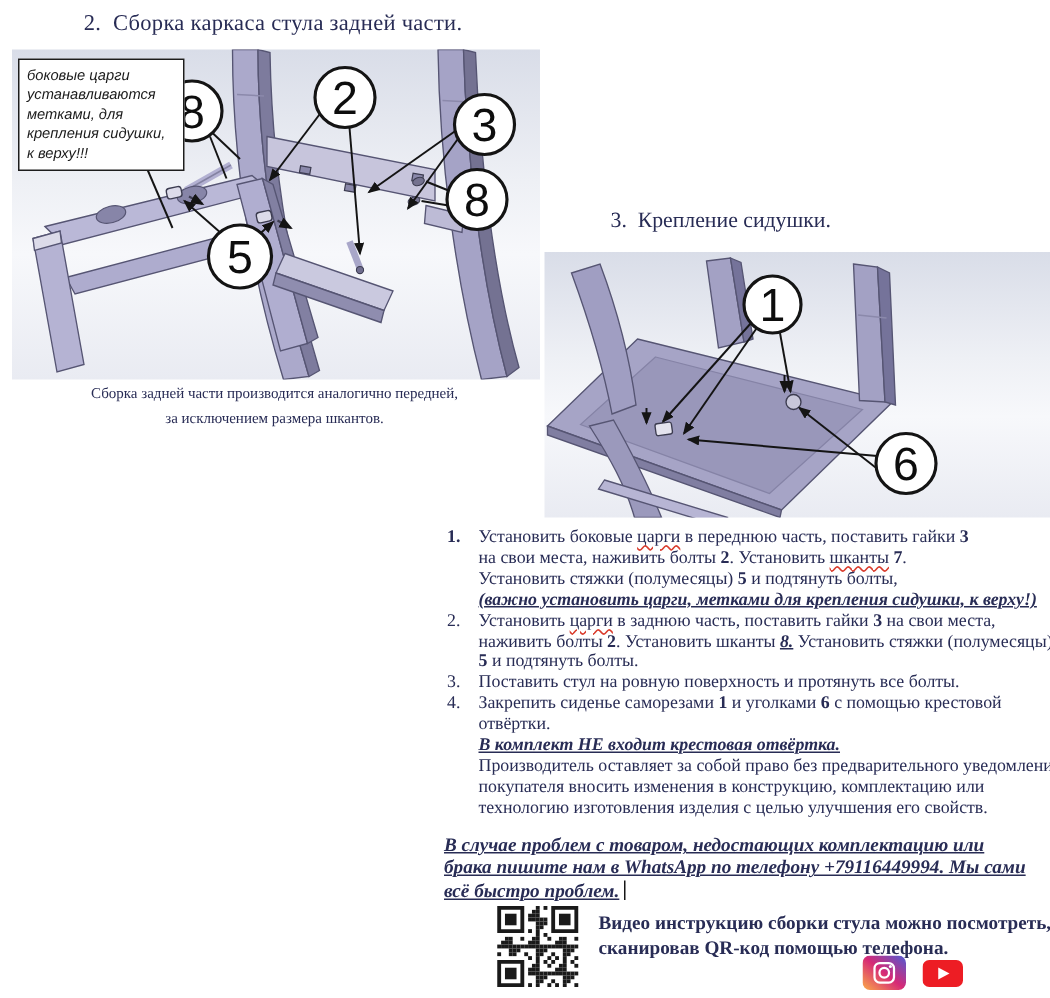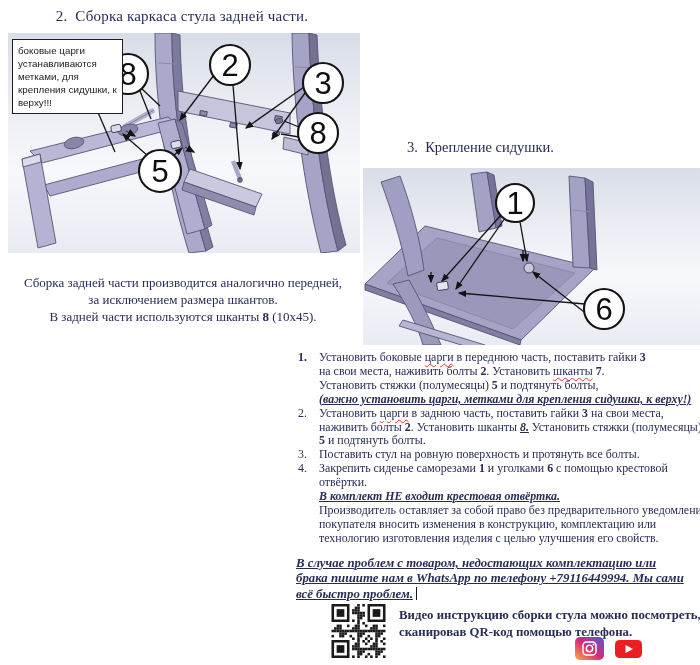--- a/index.html
+++ b/index.html
@@ -9,22 +9,22 @@
   .u{text-decoration:underline;text-decoration-thickness:1.2px;font-style:italic;}
   .w{text-decoration:underline;text-decoration-style:wavy;text-decoration-color:#d93a2b;
      text-decoration-thickness:1px;text-underline-offset:2px;}
   .h2{position:absolute;top:8px;left:0;width:364px;text-align:center;font-size:15px;letter-spacing:.2px;}
   .h3{position:absolute;top:139px;left:407px;font-size:14.5px;}
   .fig{position:absolute;background:linear-gradient(180deg,#d9dde8 0%,#eef0f5 40%,#f7f8fb 62%,#e9ebf2 100%);}
   .fig2{left:8px;top:33px;width:352px;height:220px;}
   .fig3{left:363px;top:168px;width:337px;height:177px;}
   .fig svg{position:absolute;left:0;top:0;}
   .notebox{position:absolute;left:4px;top:6px;width:99px;background:#ffffff;border:1.4px solid #1d1d1d;
-           padding:4px 5px;font-family:"Liberation Sans",sans-serif;font-size:9.8px;line-height:1.33;color:#1a1a1a;}
-  .caption{position:absolute;left:0;top:254px;width:366px;text-align:center;font-size:13px;line-height:17px;white-space:nowrap;margin-top:20px;}
+           padding:4px 5px;font-family:"Liberation Sans",sans-serif;font-size:9.8px;line-height:1.33;color:#1a1a1a;font-style:italic;}
+  .caption{position:absolute;left:0;top:254px;width:366px;text-align:center;font-size:10px;line-height:17px;white-space:nowrap;}
   .steps{position:absolute;left:296px;top:351px;width:404px;font-size:11.9px;line-height:13.9px;white-space:nowrap;}
   .step{position:relative;padding-left:23px;}
   .step .mk{position:absolute;left:2px;top:0;}
   .warranty{position:absolute;left:296px;top:556px;width:404px;font-size:12.8px;line-height:15.4px;white-space:nowrap;}
   .cursor-bar{display:inline-block;width:1.5px;height:13px;background:#161616;margin-left:3px;vertical-align:-2px;}
   .qr{position:absolute;left:330px;top:604px;}
   .qr-caption{position:absolute;left:399px;top:607px;width:300px;font-size:12.8px;line-height:16.5px;white-space:nowrap;}
   .icons{position:absolute;left:575px;top:637px;display:flex;gap:11px;align-items:center;}
   .co-circle{fill:#ffffff;stroke:#141414;stroke-width:2.1px;}
   .co-num{font-family:"Liberation Sans",sans-serif;font-size:31px;fill:#0d0d0d;text-anchor:middle;}
@@ -118,21 +118,20 @@
         <circle class="co-circle" cx="152" cy="138" r="21"></circle>
         <text class="co-num" x="152" y="149">5</text>
       </g>
     </svg>
     <div class="notebox">боковые царги устанавливаются метками, для крепления сидушки, к верху!!!</div>
   </div>
 
   <div class="caption">
       <div><span>Сборка задней части производится аналогично передней,</span></div>
       <div><span>за исключением размера шкантов.</span></div>
-      <div><span>В задней части используются шканты </span><span class="b">8</span><span> (10x45).</span></div>
     </div>
 
   <div class="h3">3.&nbsp; Крепление сидушки.</div>
 
   <div class="fig fig3">
     <svg width="337" height="177" viewBox="0 0 337 177">
       <defs>
         <marker id="ah2" markerWidth="7" markerHeight="6" refX="5.5" refY="2.6" orient="auto">
           <path d="M0,0 L6.5,2.6 L0,5.2 Z" fill="#141414"></path>
         </marker>

